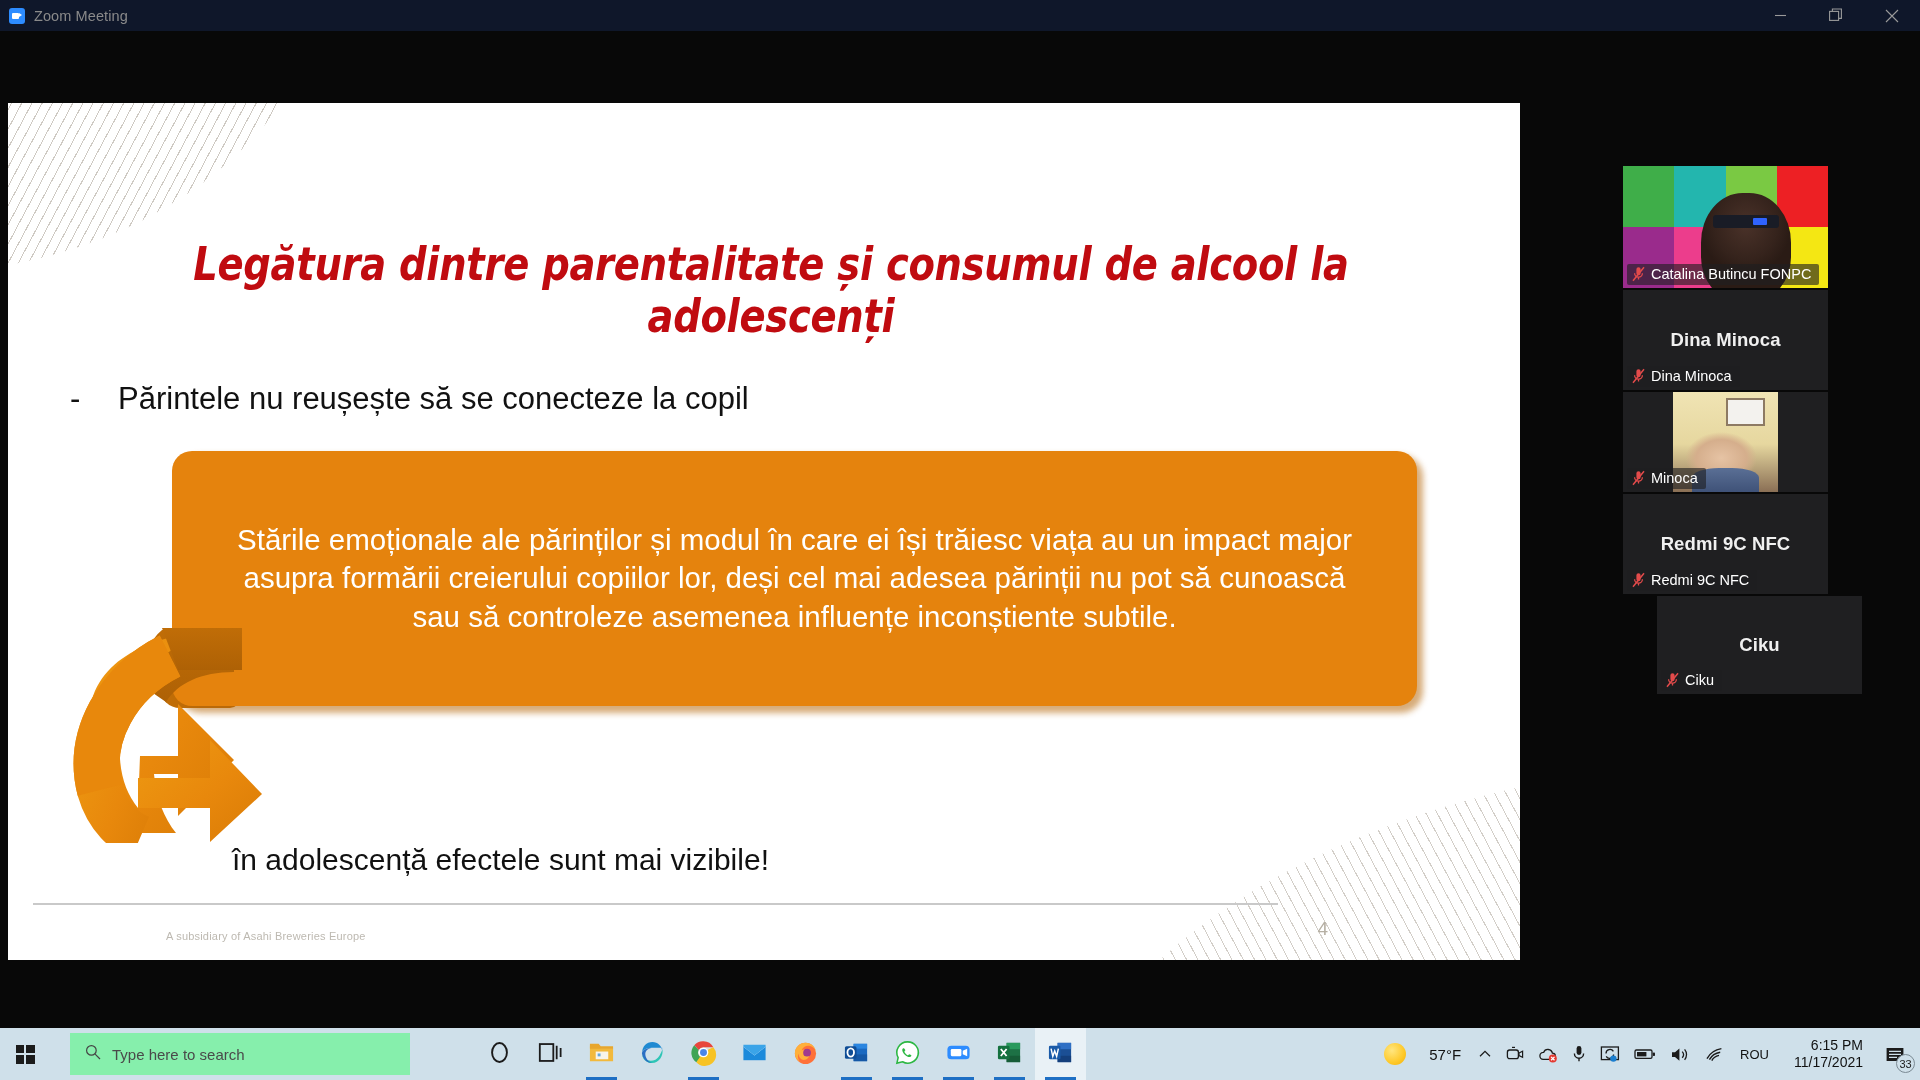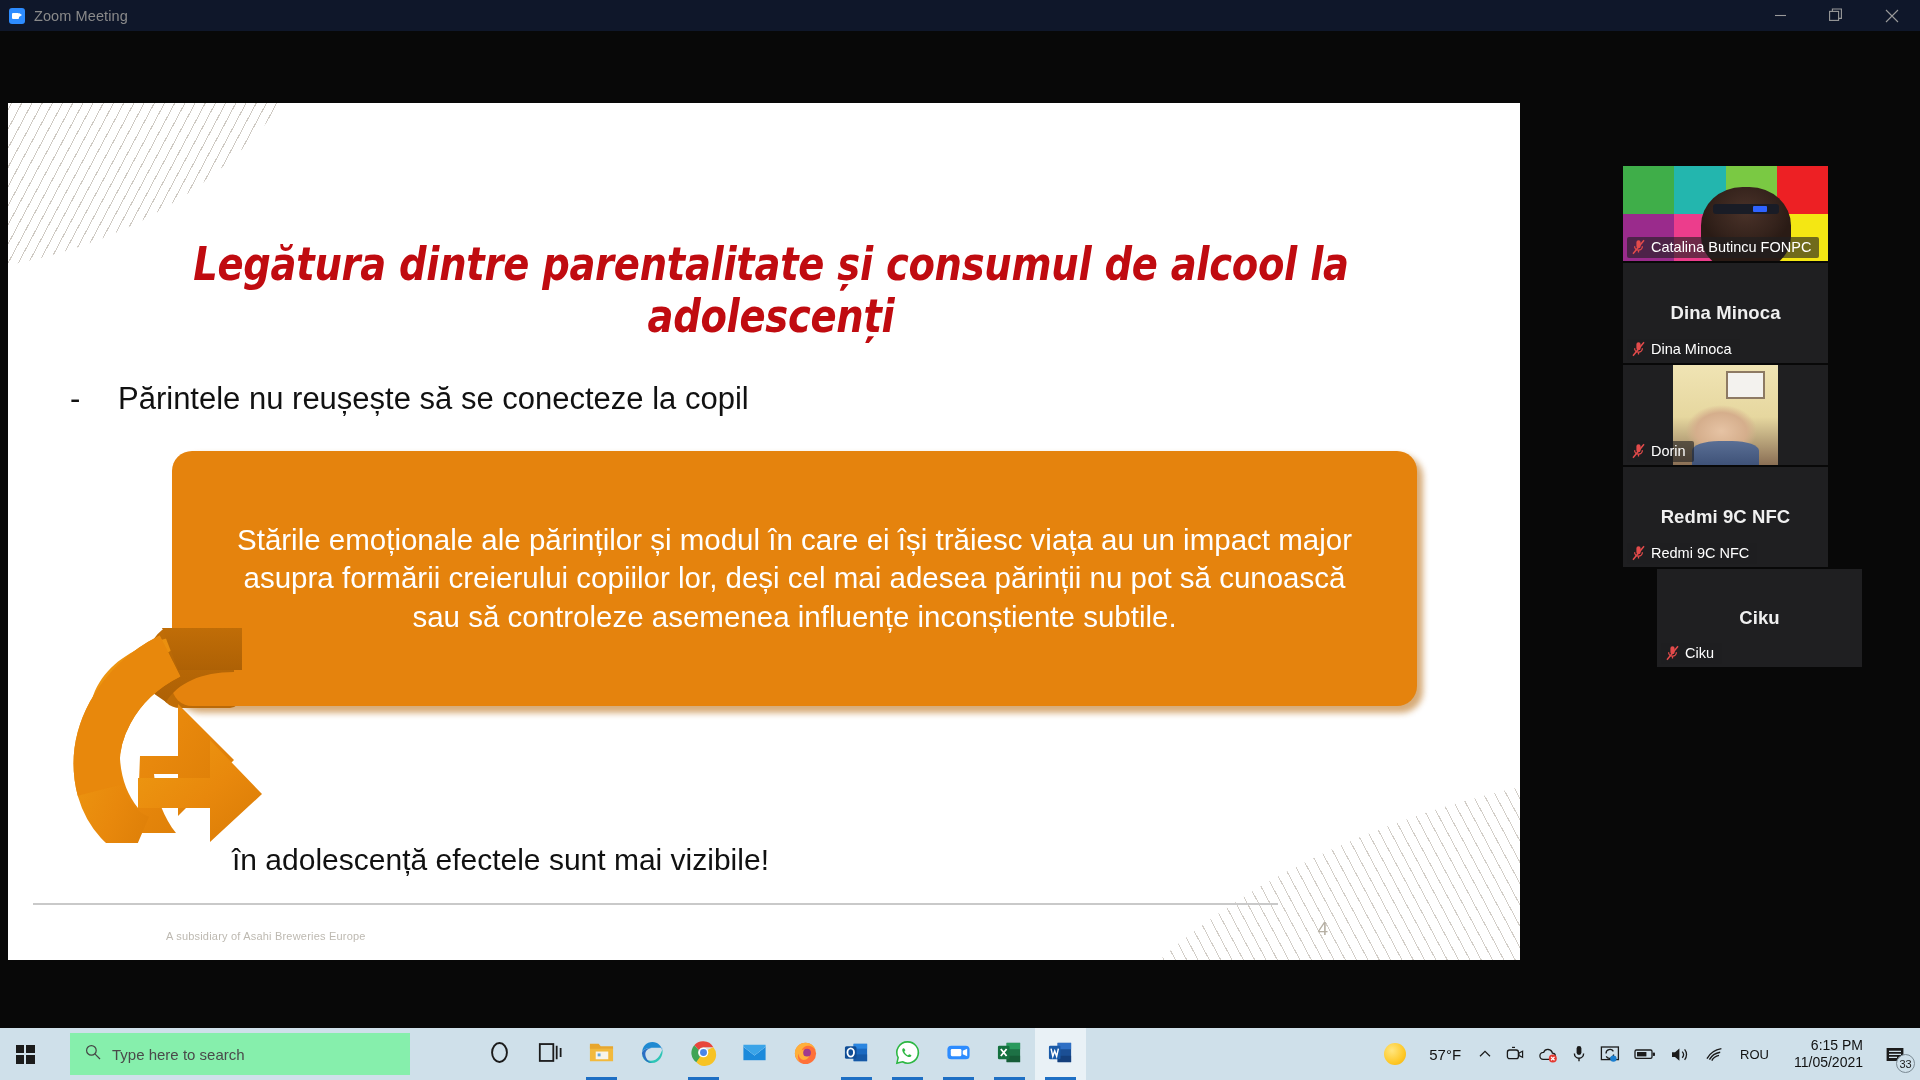--- a/index.html
+++ b/index.html
@@ -212,21 +212,21 @@
   .tile.speaking {
     outline: 3px solid #e6ef3a;
     outline-offset: -3px;
   }
   .tile.speaking .inner-green {
     position: absolute; inset: 3px;
     border: 4px solid #8ed13a;
   }
 
   .tile-h1 { height: 102px; }
-  .tile-h2 { height: 95px; }
+  .tile-h2 { height: 122px; }
   .tile-h3 { height: 100px; }
   .tile-h4 { height: 98px; margin-left: 34px; }
 
   .namebar {
     position: absolute;
     left: 4px; bottom: 3px;
     max-width: 197px;
     display: flex; align-items: center;
     gap: 6px;
     padding: 2px 8px 3px 5px;
@@ -591,21 +591,21 @@
       <div class="vid-dorin"></div>
       <div class="namebar">
         <span class="mic-muted">
           <svg width="13" height="16" viewBox="0 0 13 16">
             <path d="M6.5 1.2 a2.1 2.1 0 0 1 2.1 2.1 v3.9 a2.1 2.1 0 0 1 -4.2 0 V3.3 A2.1 2.1 0 0 1 6.5 1.2 Z" fill="#e34b4b"></path>
             <path d="M2.6 7.2 a3.9 3.9 0 0 0 7.8 0" stroke="#e34b4b" stroke-width="1.3" fill="none"></path>
             <path d="M6.5 11.1 v2.4" stroke="#e34b4b" stroke-width="1.3"></path>
             <path d="M1 14.8 L12 1.2" stroke="#e34b4b" stroke-width="1.5"></path>
           </svg>
         </span>
-        <span class="nm">Dorin</span>
+        <span class="nm">Minoca</span>
       </div>
     </div>
 
     <div class="tile tile-h3">
       <div class="bigname">Redmi 9C NFC</div>
       <div class="namebar">
         <span class="mic-muted">
           <svg width="13" height="16" viewBox="0 0 13 16">
             <path d="M6.5 1.2 a2.1 2.1 0 0 1 2.1 2.1 v3.9 a2.1 2.1 0 0 1 -4.2 0 V3.3 A2.1 2.1 0 0 1 6.5 1.2 Z" fill="#e34b4b"></path>
             <path d="M2.6 7.2 a3.9 3.9 0 0 0 7.8 0" stroke="#e34b4b" stroke-width="1.3" fill="none"></path>
@@ -828,21 +828,21 @@
         <path d="M3 12.6 C6 7 11 3.6 17.4 2.6" stroke="#1b1b1b" stroke-width="1.4" fill="none"></path>
         <path d="M5.4 13.6 C7.6 9.6 11.4 7 16.2 6.2" stroke="#1b1b1b" stroke-width="1.4" fill="none"></path>
         <path d="M7.8 14.6 C9.2 11.8 11.8 10 15 9.4" stroke="#1b1b1b" stroke-width="1.4" fill="none"></path>
       </svg>
     </div>
 
     <div class="lang">ROU</div>
 
     <div class="clock">
       <span>6:15 PM</span>
-      <span>11/05/2021</span>
+      <span>11/17/2021</span>
     </div>
 
     <div class="notif">
       <svg width="20" height="17" viewBox="0 0 20 17">
         <rect x="1.6" y="2" width="16.8" height="13" fill="#1b1b1b"></rect>
         <path d="M4 5.4 h12 M4 8.4 h12 M4 11.4 h8" stroke="#cfe0ea" stroke-width="1.4"></path>
       </svg>
       <span class="notif-badge">33</span>
     </div>
 

